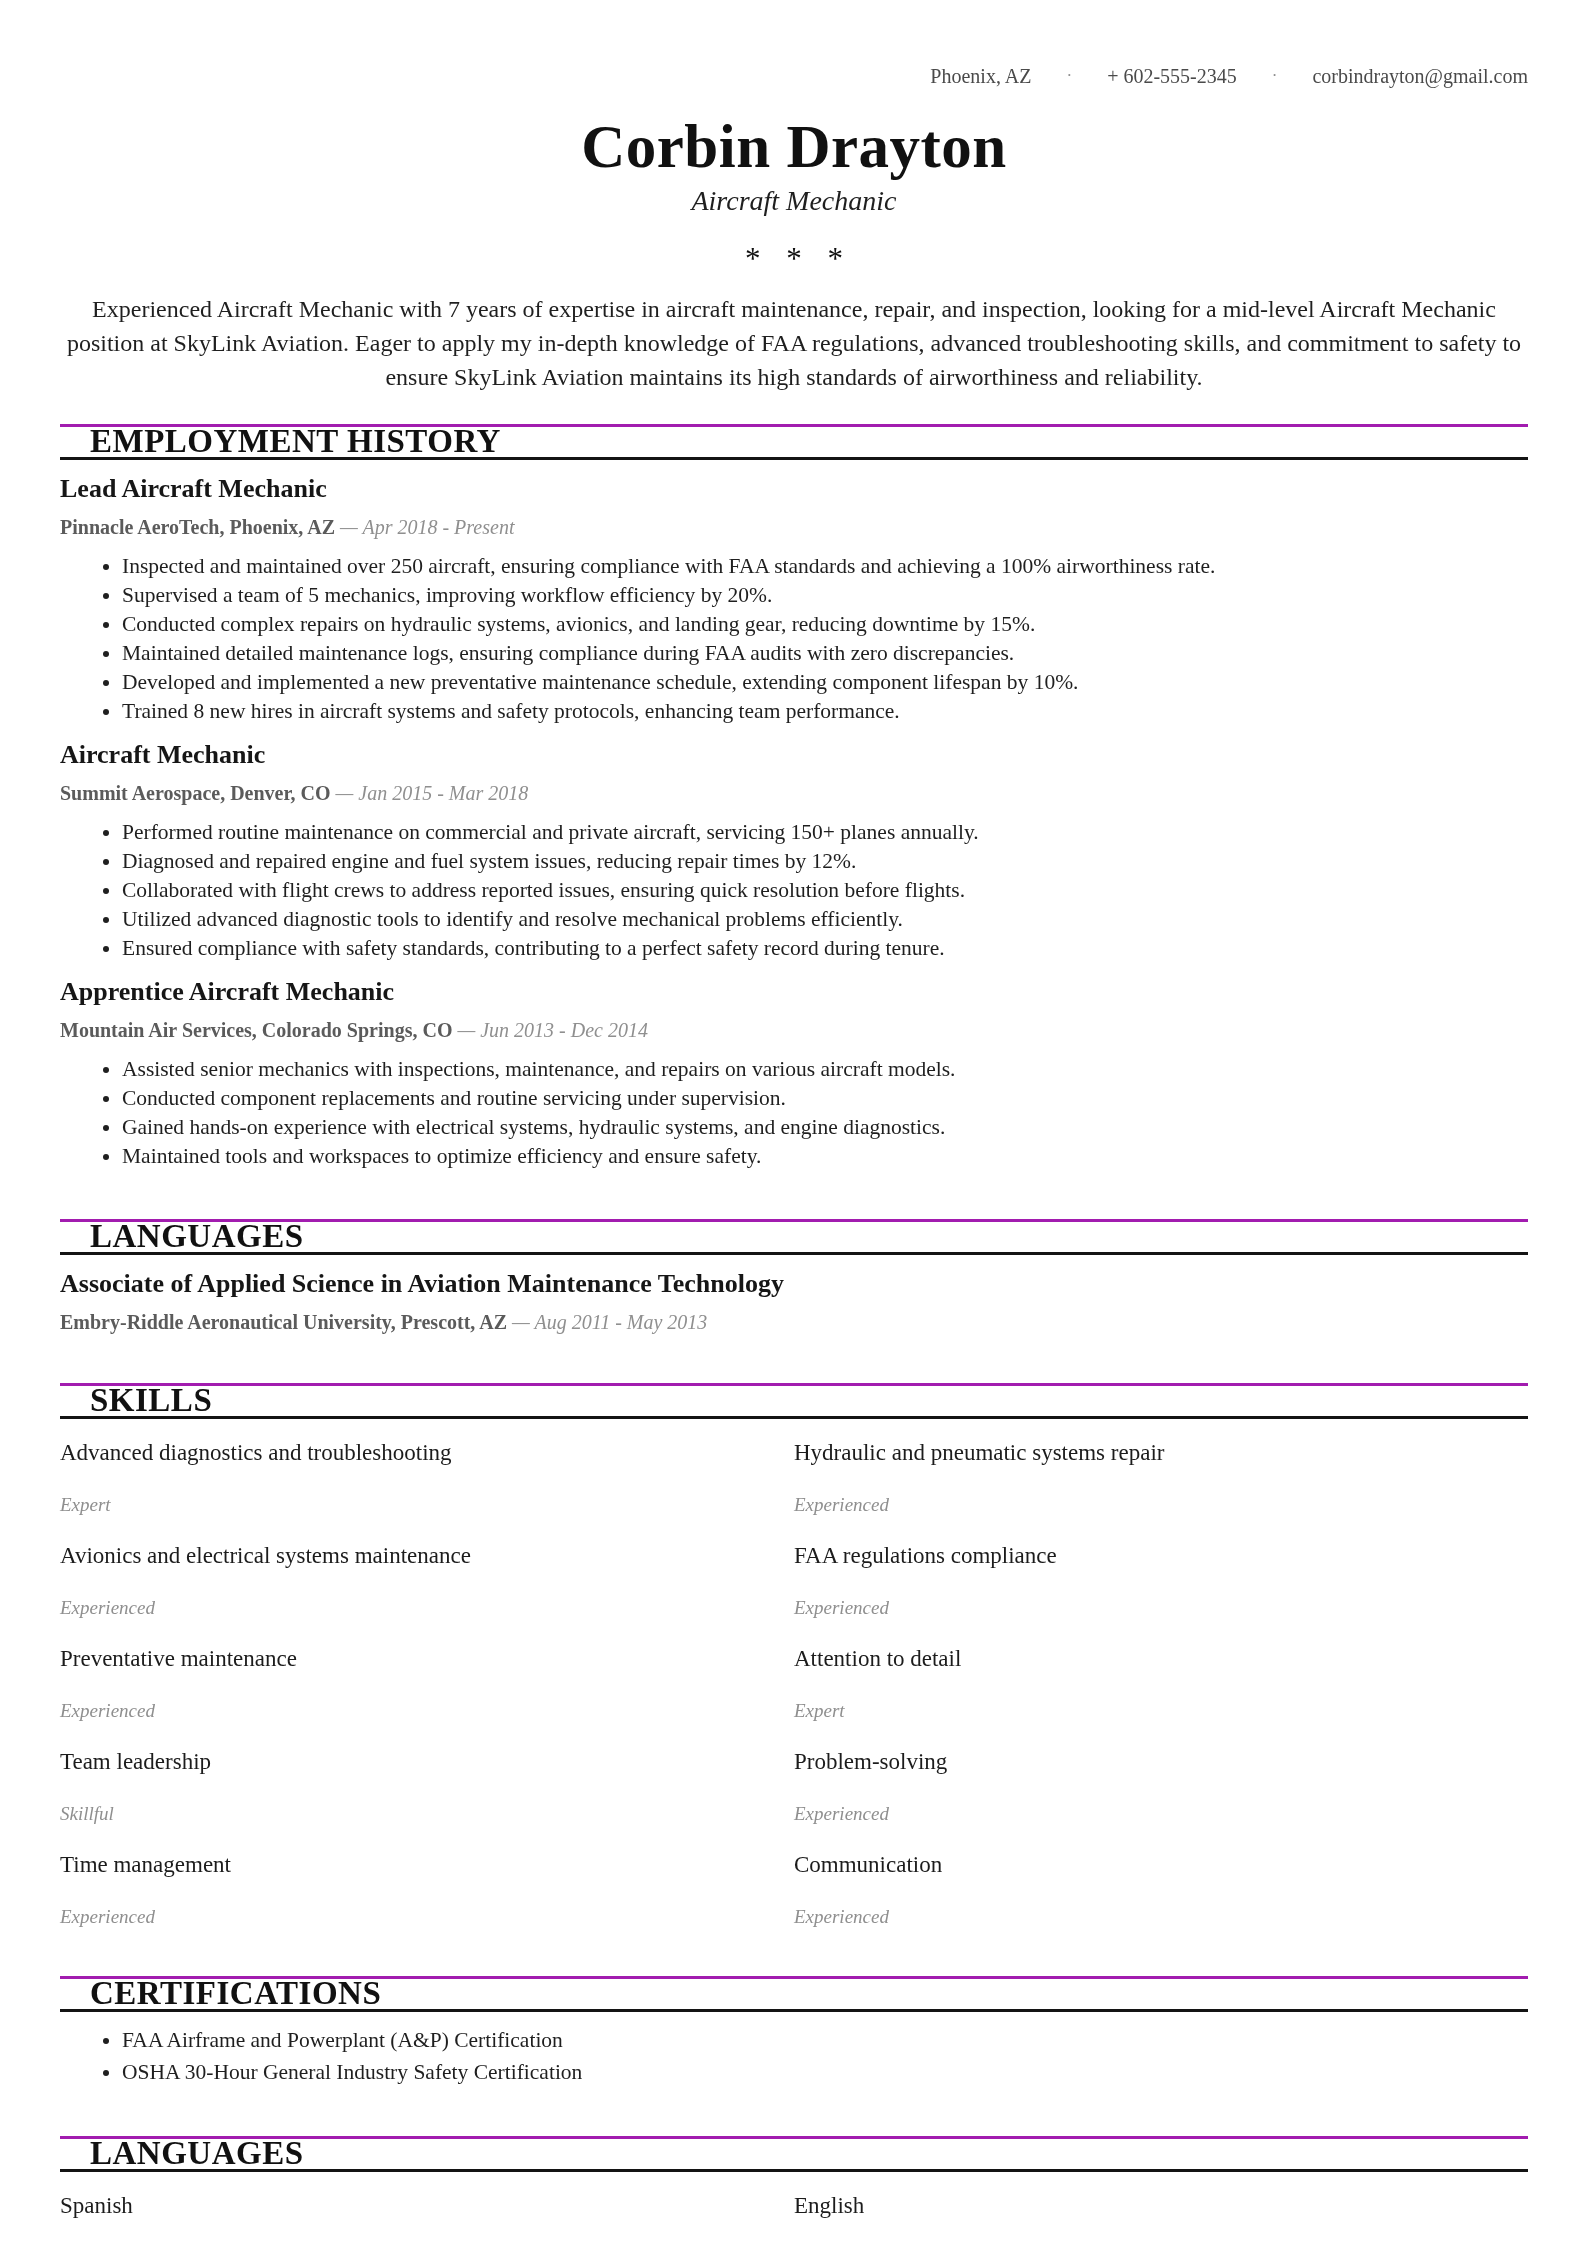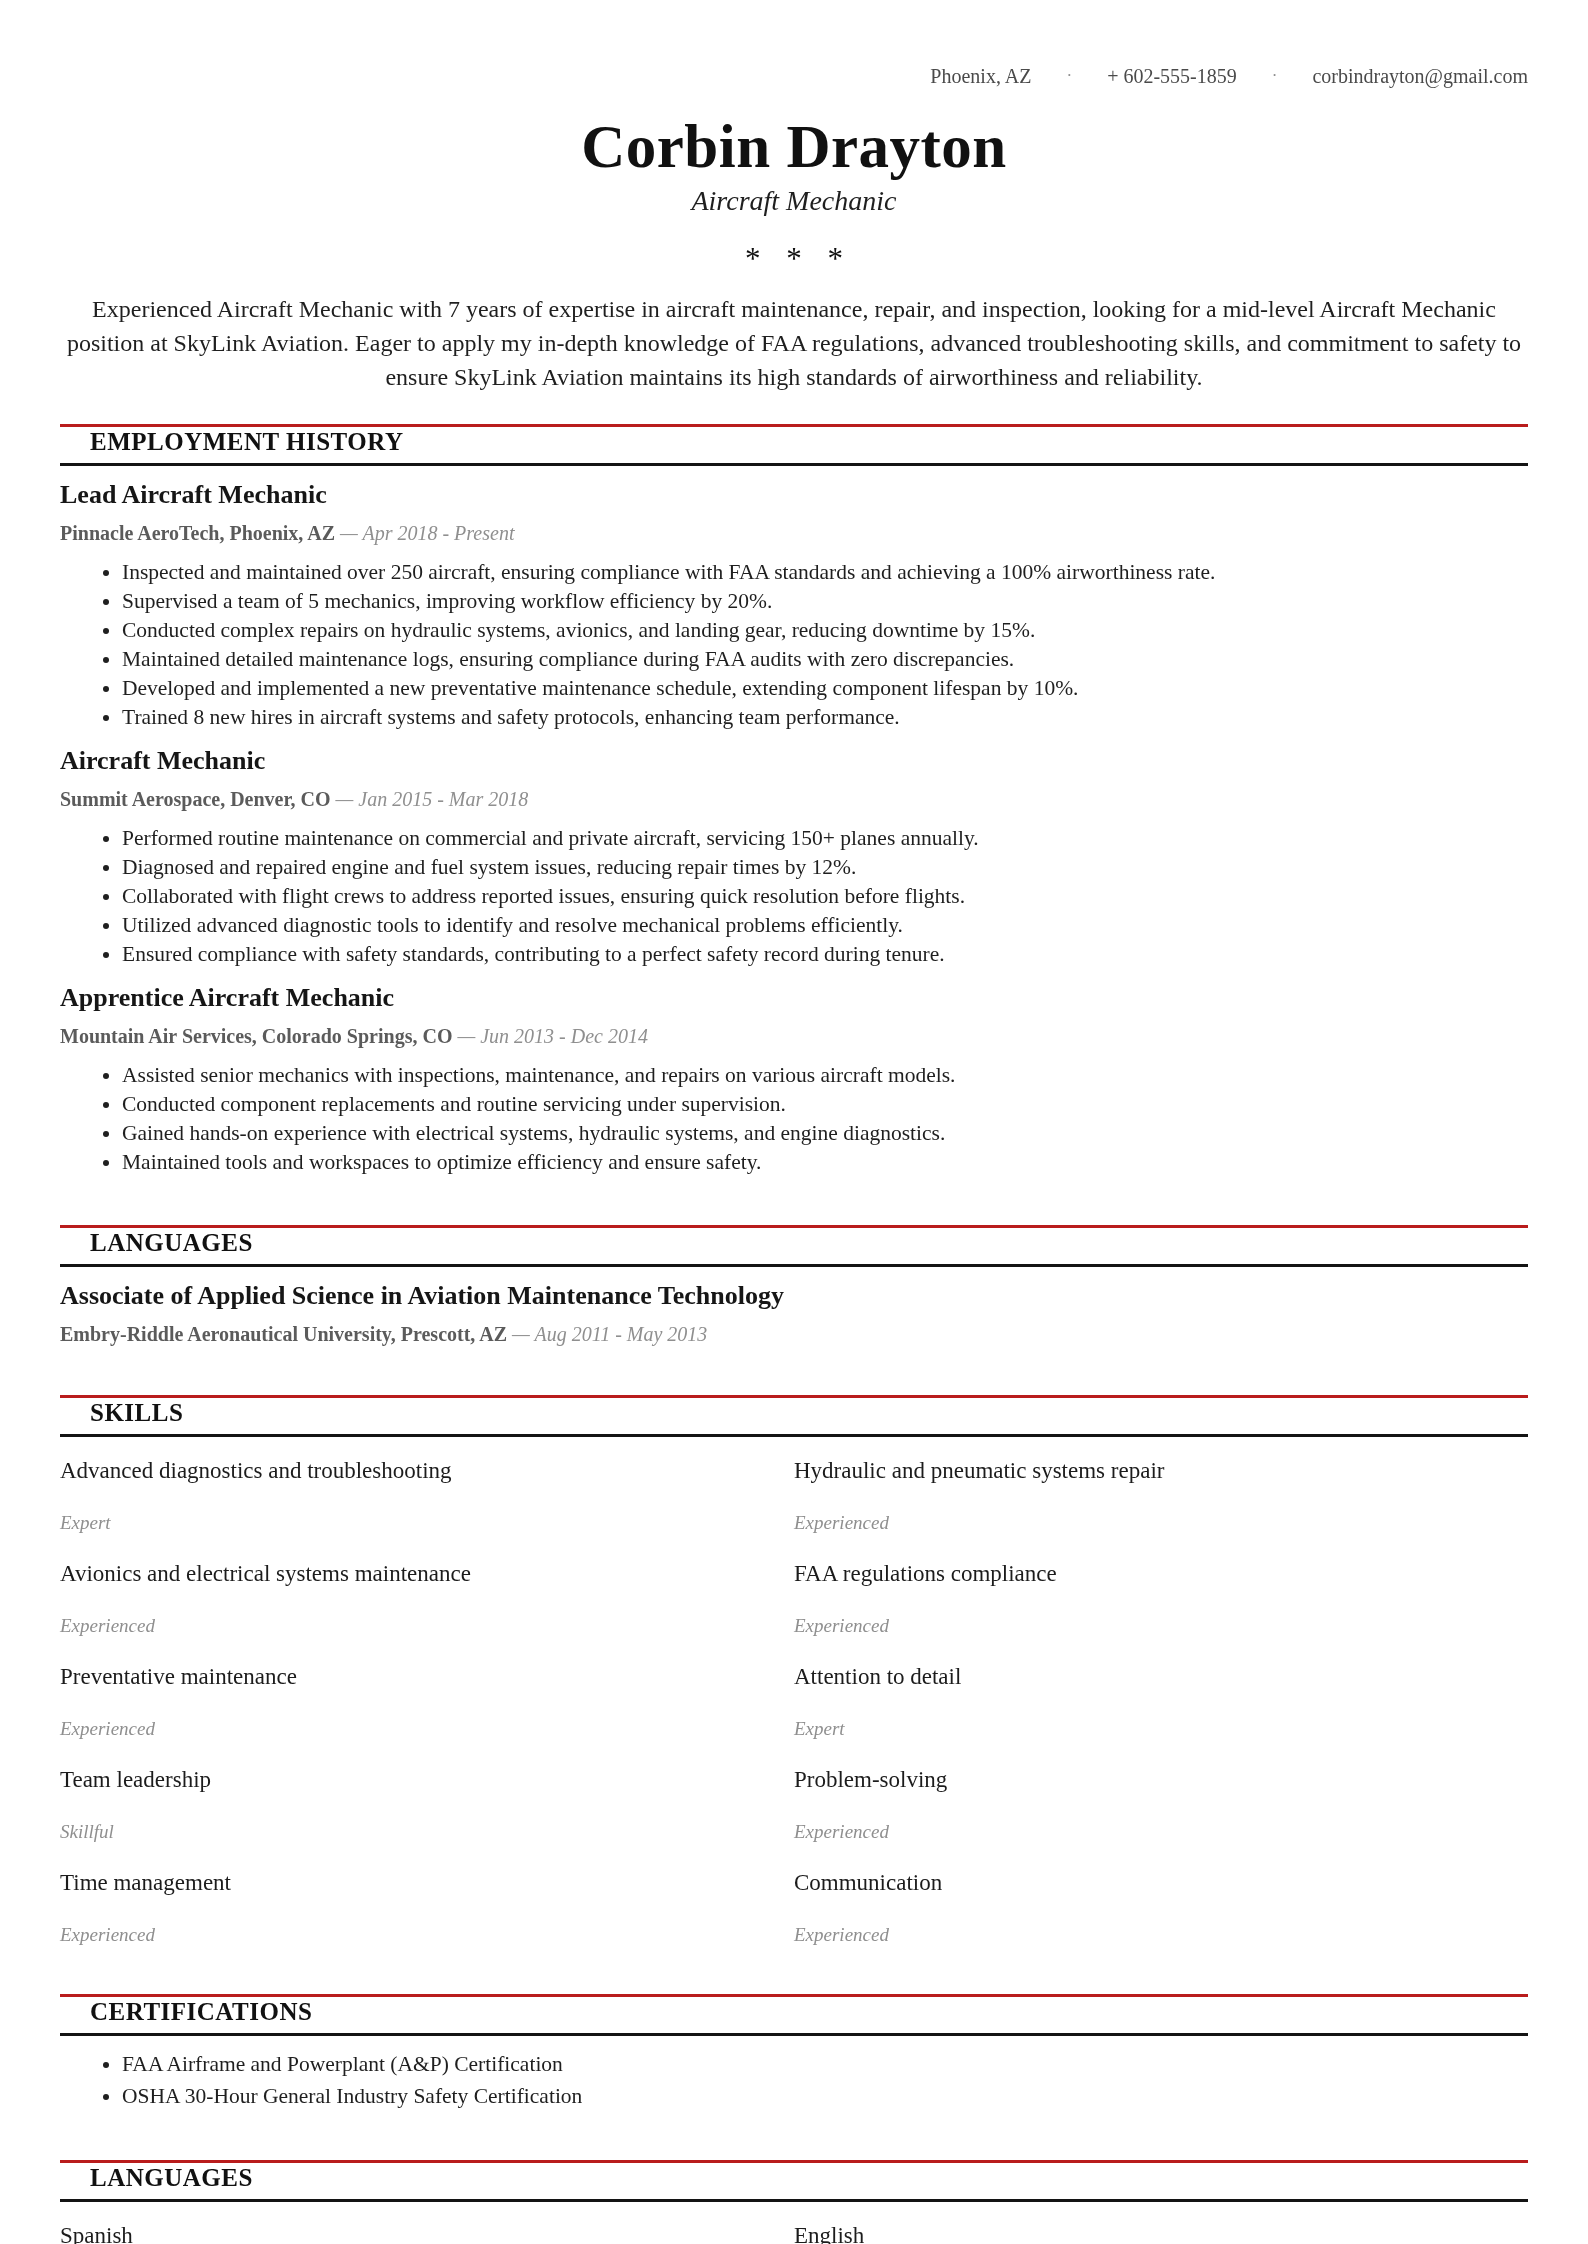--- a/index.html
+++ b/index.html
@@ -65,24 +65,24 @@
     text-align: center;
     font-size: 24px;
     line-height: 34px;
     color: #1f1f1f;
   }
 
   
   .section { margin-top: 30px; }
   .section + .section { margin-top: 48px; }
   .sec-head {
-    border-top: 3px solid #b91c1c;
+    border-top: 3px solid #a21caf;
     border-bottom: 3px solid #141414;
-    padding: 1px 0 8px 30px;
-    font-size: 25px;
+    padding: 1px 0 2px 30px;
+    font-size: 33px;
     line-height: 27px;
     font-weight: 700;
     letter-spacing: 0.5px;
     color: #111111;
   }
 
   
   .job { margin-top: 14px; }
   .job-title {
     font-size: 26px;
@@ -135,21 +135,21 @@
   }
 </style>
 </head>
 <body>
 
 <div class="page">
 
   <div class="contact-line">
     <span>Phoenix, AZ</span>
     <span class="contact-sep">·</span>
-    <span>+ 602-555-1859</span>
+    <span>+ 602-555-2345</span>
     <span class="contact-sep">·</span>
     <span>corbindrayton@gmail.com</span>
   </div>
 
   <h1 class="person-name">Corbin Drayton</h1>
   <div class="person-title">Aircraft Mechanic</div>
   <div class="ornament">* * *</div>
   <p class="summary">Experienced Aircraft Mechanic with 7 years of expertise in aircraft maintenance, repair, and inspection, looking for a mid-level Aircraft Mechanic position at SkyLink Aviation. Eager to apply my in-depth knowledge of FAA regulations, advanced troubleshooting skills, and commitment to safety to ensure SkyLink Aviation maintains its high standards of airworthiness and reliability.</p>
 
   <div class="section">

